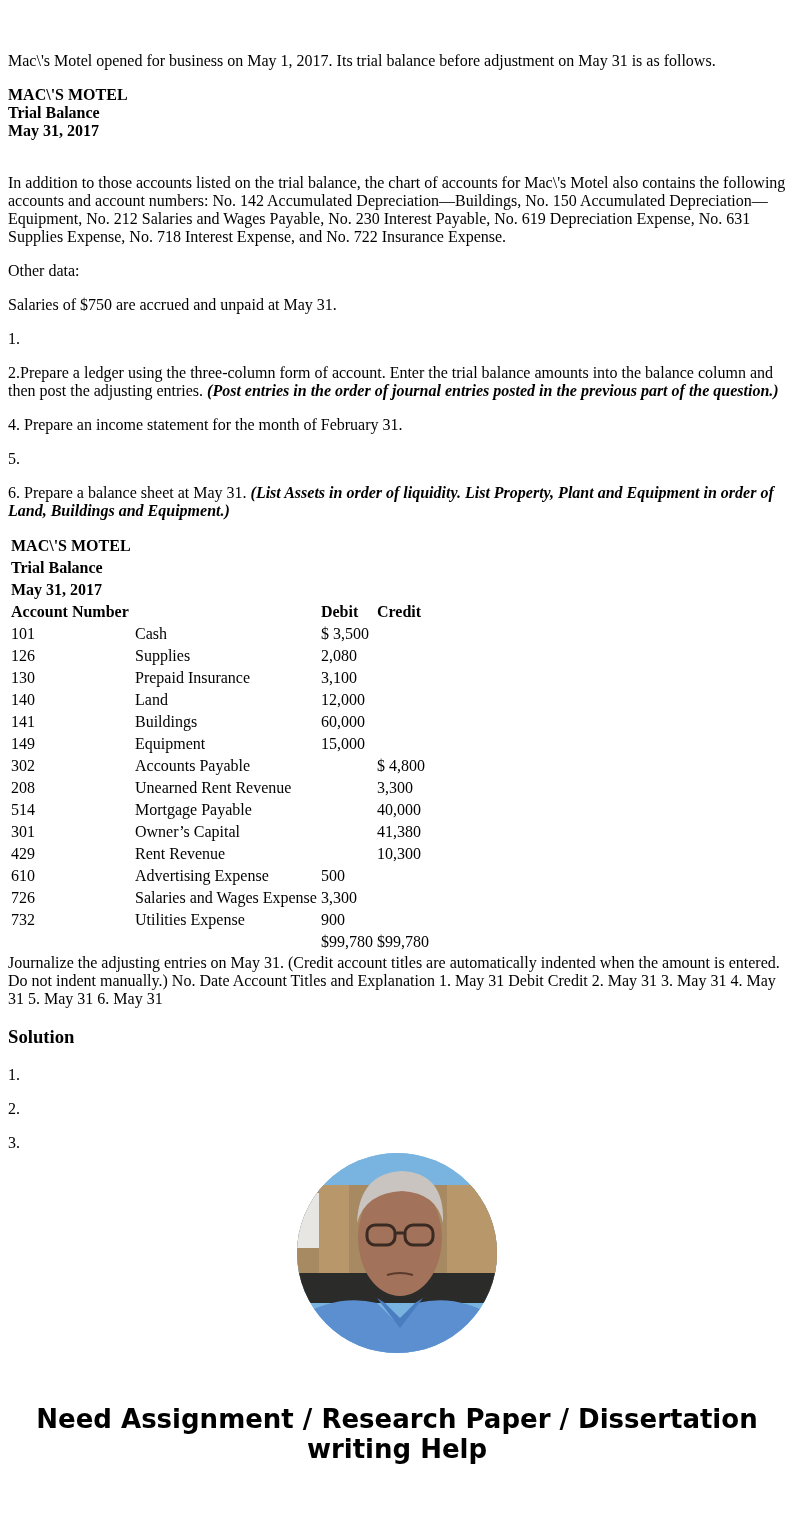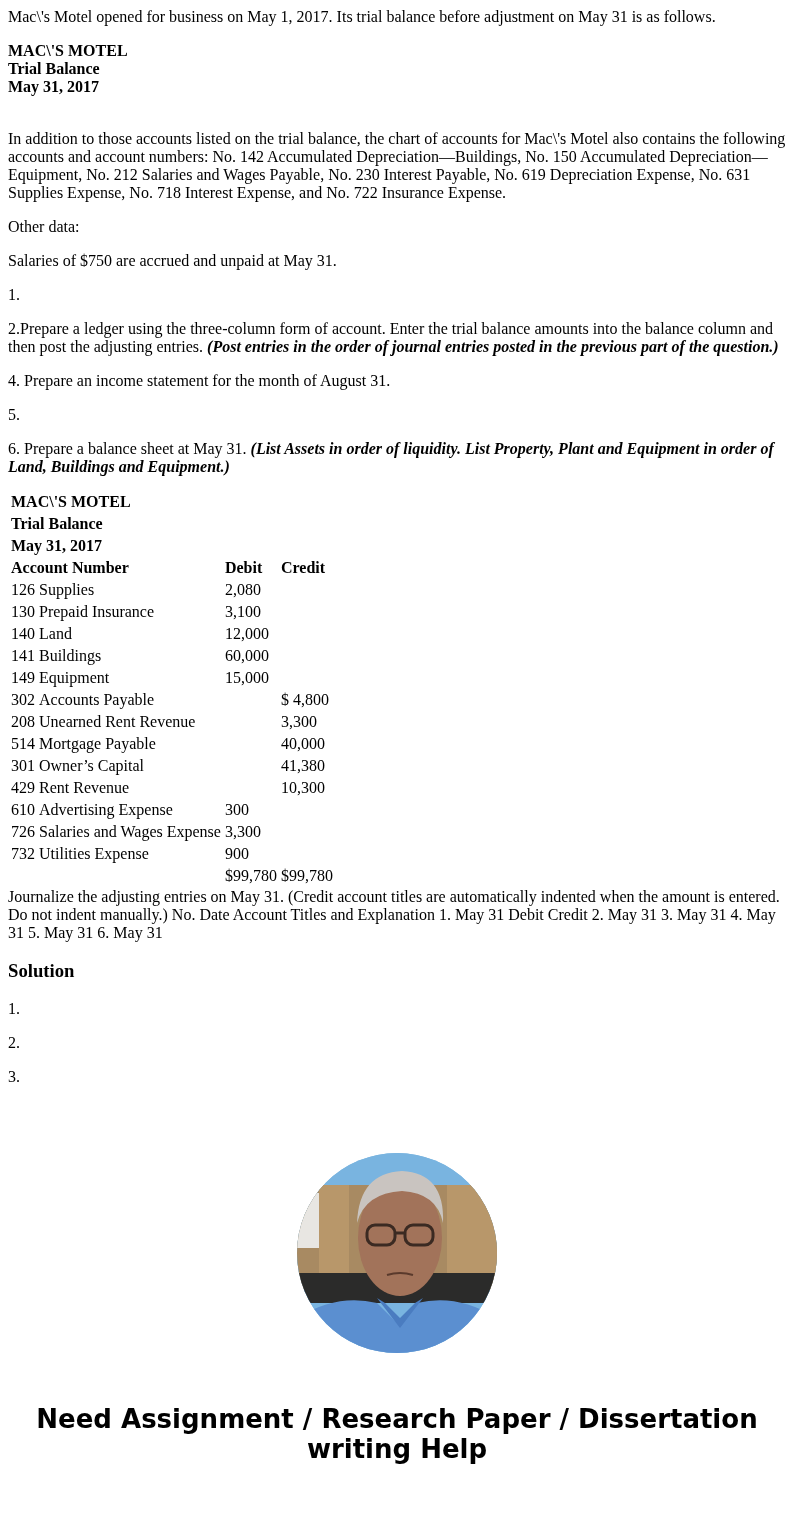--- a/index.html
+++ b/index.html
@@ -5,21 +5,21 @@
     html, body { margin: 0; padding: 0; background: #ffffff; }
     body {
       width: 794px;
       min-height: 1523px;
       font-family: "Liberation Serif", "DejaVu Serif", serif;
       font-size: 16px;
       line-height: 18px;
       color: #000000;
       position: relative;
     }
-    .content { padding: 8px 8px 0 8px; }
+    .content { padding: 8px 8px 0 8px; margin-top: 44px; }
     p { margin: 0 0 16px 0; }
     .b { font-weight: bold; }
     .bi { font-weight: bold; font-style: italic; }
     .heading-block { margin-bottom: 34px; font-weight: bold; }
     .heading-block div { line-height: 18px; }
     .intro-top { margin-bottom: 16px; margin-top: 0; }
     table.tb {
       border-collapse: separate;
       border-spacing: 2px;
       margin-left: 0px;
@@ -75,21 +75,21 @@
   <p>In addition to those accounts listed on the trial balance, the chart of accounts for Mac\'s Motel also contains the following accounts and account numbers: No. 142 Accumulated Depreciation—Buildings, No. 150 Accumulated Depreciation—Equipment, No. 212 Salaries and Wages Payable, No. 230 Interest Payable, No. 619 Depreciation Expense, No. 631 Supplies Expense, No. 718 Interest Expense, and No. 722 Insurance Expense.</p>
 
   <p>Other data:</p>
 
   <p>Salaries of $750 are accrued and unpaid at May 31.</p>
 
   <p>1.</p>
 
   <p><span>2.Prepare a ledger using the three-column form of account. Enter the trial balance amounts into the balance column and then post the adjusting entries.</span> <span class="bi">(Post entries in the order of journal entries posted in the previous part of the question.)</span></p>
 
-  <p>4. Prepare an income statement for the month of August 31.</p>
+  <p>4. Prepare an income statement for the month of February 31.</p>
 
   <p>5.</p>
 
   <p><span>6. Prepare a balance sheet at May 31.</span> <span class="bi">(List Assets in order of liquidity. List Property, Plant and Equipment in order of Land, Buildings and Equipment.)</span></p>
 
 
   <table class="tb">
     <tbody>
       <tr>
           <td class="b" colspan="4">MAC\'S MOTEL</td>
@@ -99,20 +99,26 @@
         </tr>
       <tr>
           <td class="b" colspan="4">May 31, 2017</td>
         </tr>
       <tr>
         <td class="b" colspan="2">Account Number</td>
         <td class="b">Debit</td>
         <td class="b">Credit</td>
       </tr>
       <tr>
+        <td style="width:120px">101</td>
+        <td>Cash</td>
+        <td>$ 3,500</td>
+        <td></td>
+      </tr>
+      <tr>
         <td>126</td>
         <td>Supplies</td>
         <td>2,080</td>
         <td></td>
       </tr>
       <tr>
         <td>130</td>
         <td>Prepaid Insurance</td>
         <td>3,100</td>
         <td></td>
@@ -161,21 +167,21 @@
       </tr>
       <tr>
         <td>429</td>
         <td>Rent Revenue</td>
         <td></td>
         <td>10,300</td>
       </tr>
       <tr>
         <td>610</td>
         <td>Advertising Expense</td>
-        <td>300</td>
+        <td>500</td>
         <td></td>
       </tr>
       <tr>
         <td>726</td>
         <td>Salaries and Wages Expense</td>
         <td>3,300</td>
         <td></td>
       </tr>
       <tr>
         <td>732</td>

